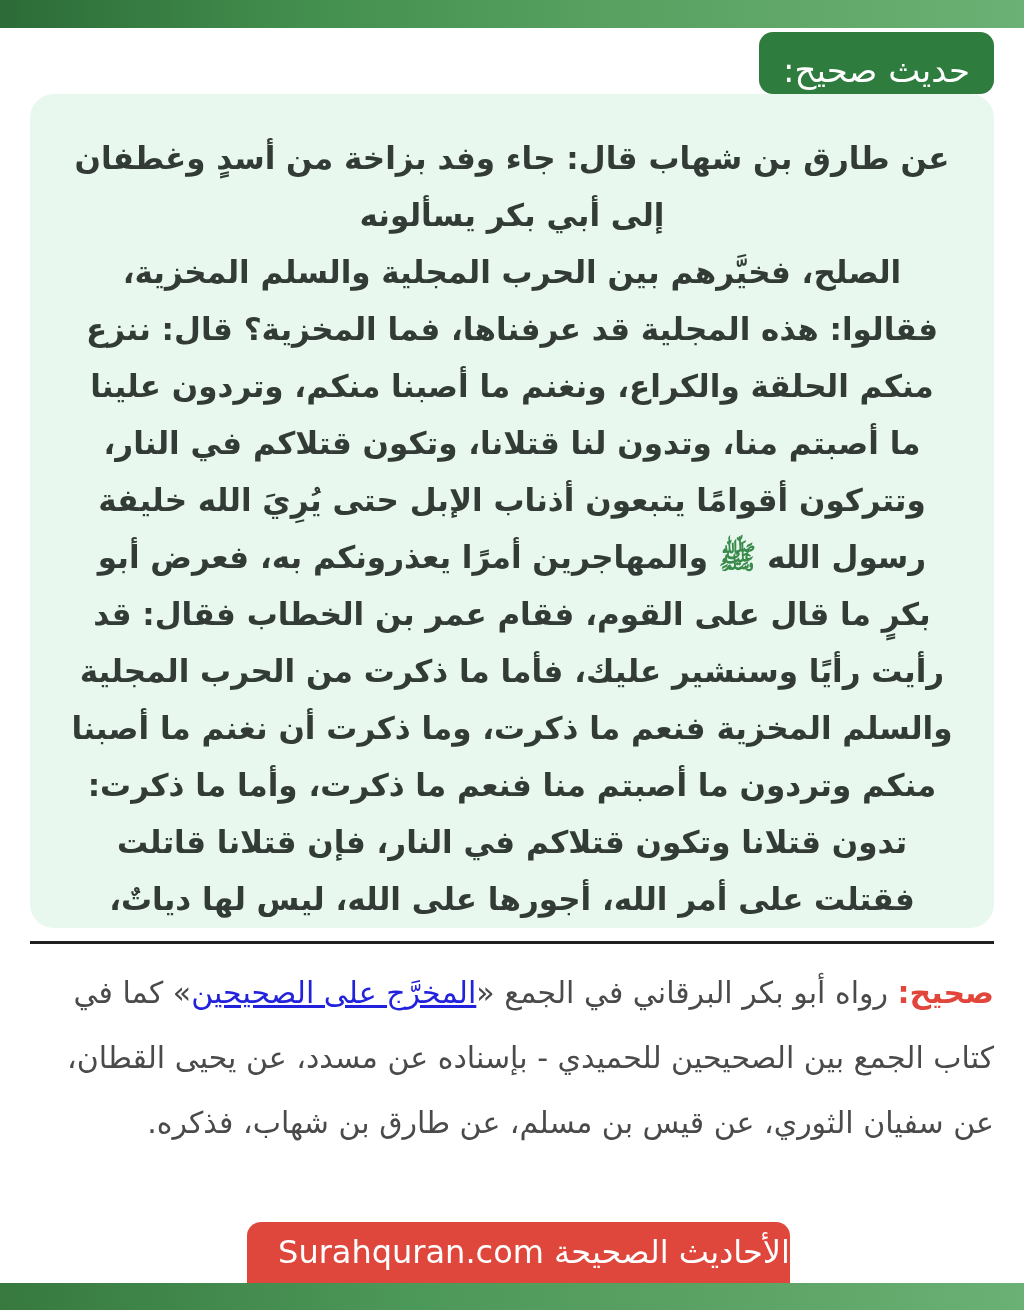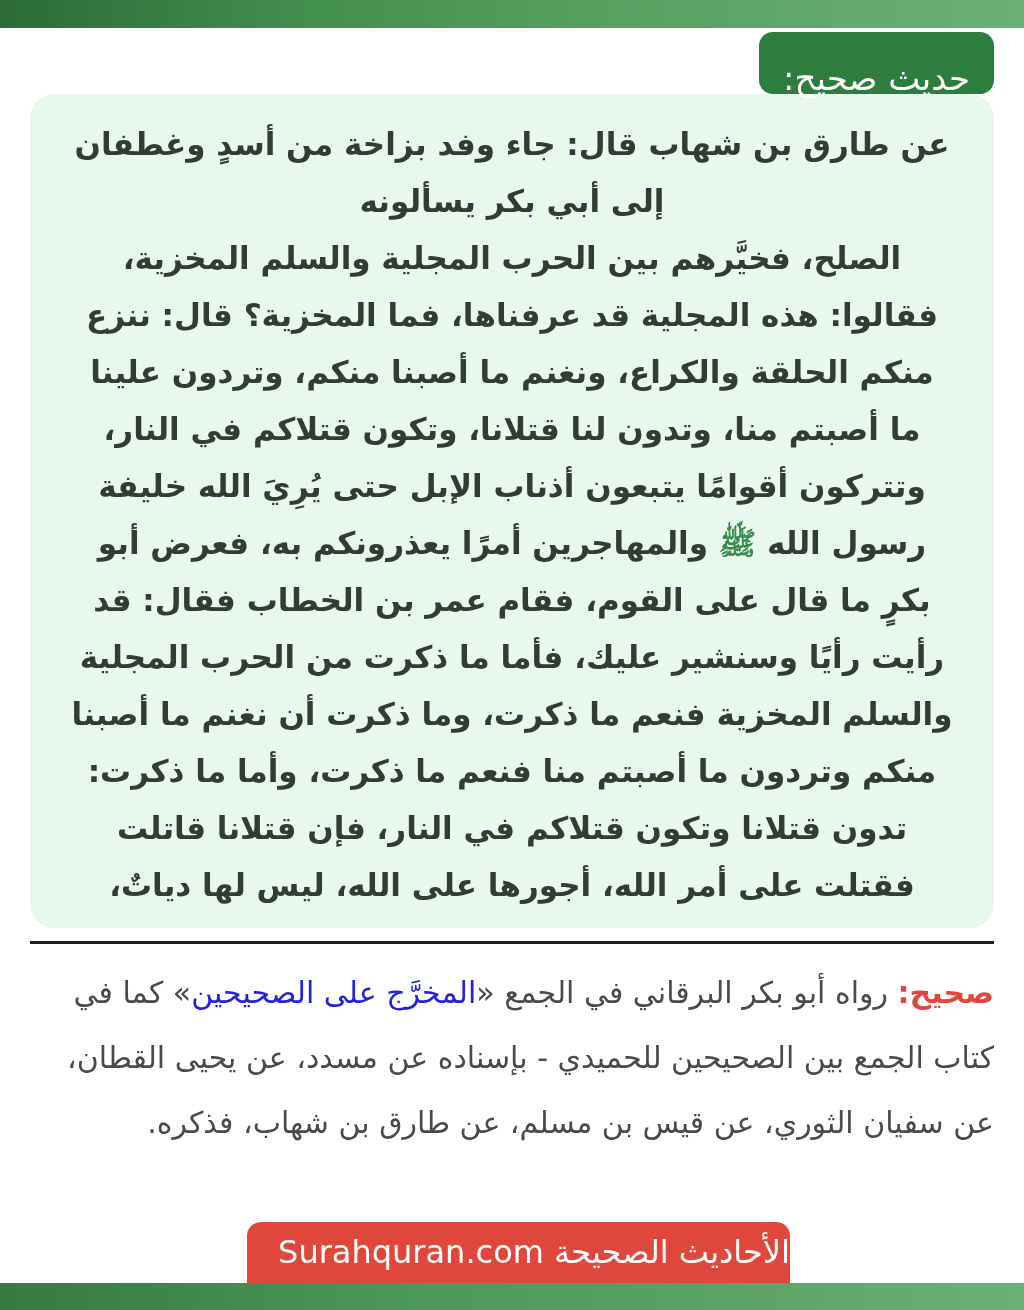--- a/index.html
+++ b/index.html
@@ -11,35 +11,35 @@
     overflow: hidden;
   }
 
   .top-bar {
     position: absolute; top: 0; left: 0; width: 1024px; height: 28px;
     background: linear-gradient(90deg, #2c6b37 0%, #438f4e 30%, #58a161 60%, #6bb074 100%);
   }
 
   .grade-badge {
     position: absolute; top: 32px; right: 30px;
-    height: 62px; padding: 16px 24px;
+    height: 62px; padding: 8px 24px;
     background: #2f7c3f;
     border-radius: 14px;
     color: #ffffff;
     font-size: 34px; line-height: 60px;
     direction: rtl; white-space: nowrap;
     z-index: 2;
   }
 
   .hadith-box {
     position: absolute; top: 94px; left: 30px;
     width: 964px; height: 834px;
     background: #e8f8ee;
     border-radius: 24px;
-    padding: 22px 40px;
+    padding: 36px 40px;
     direction: rtl;
     text-align: center;
     color: #333b36;
     font-weight: bold;
     font-size: 31px;
     line-height: 57px;
     overflow: hidden;
     z-index: 1;
   }
   .saw { color: #3a8a4b; font-weight: bold; }
@@ -55,20 +55,21 @@
     width: 964px;
     direction: rtl;
     text-align: right;
     color: #4a4a4a;
     font-size: 30px;
     line-height: 65px;
   }
   .grade-label { color: #e2463b; font-weight: bold; margin-top: 32px; }
   .book-link {
     color: #2222dd;
+    text-decoration: underline;
     text-decoration-color: #2222dd;
     cursor: pointer;
     margin-top: 20px;
   }
 
   .site-button {
     position: absolute; top: 1222px; left: 247px;
     width: 543px; height: 61px;
     background: #e0473c;
     border: none;

